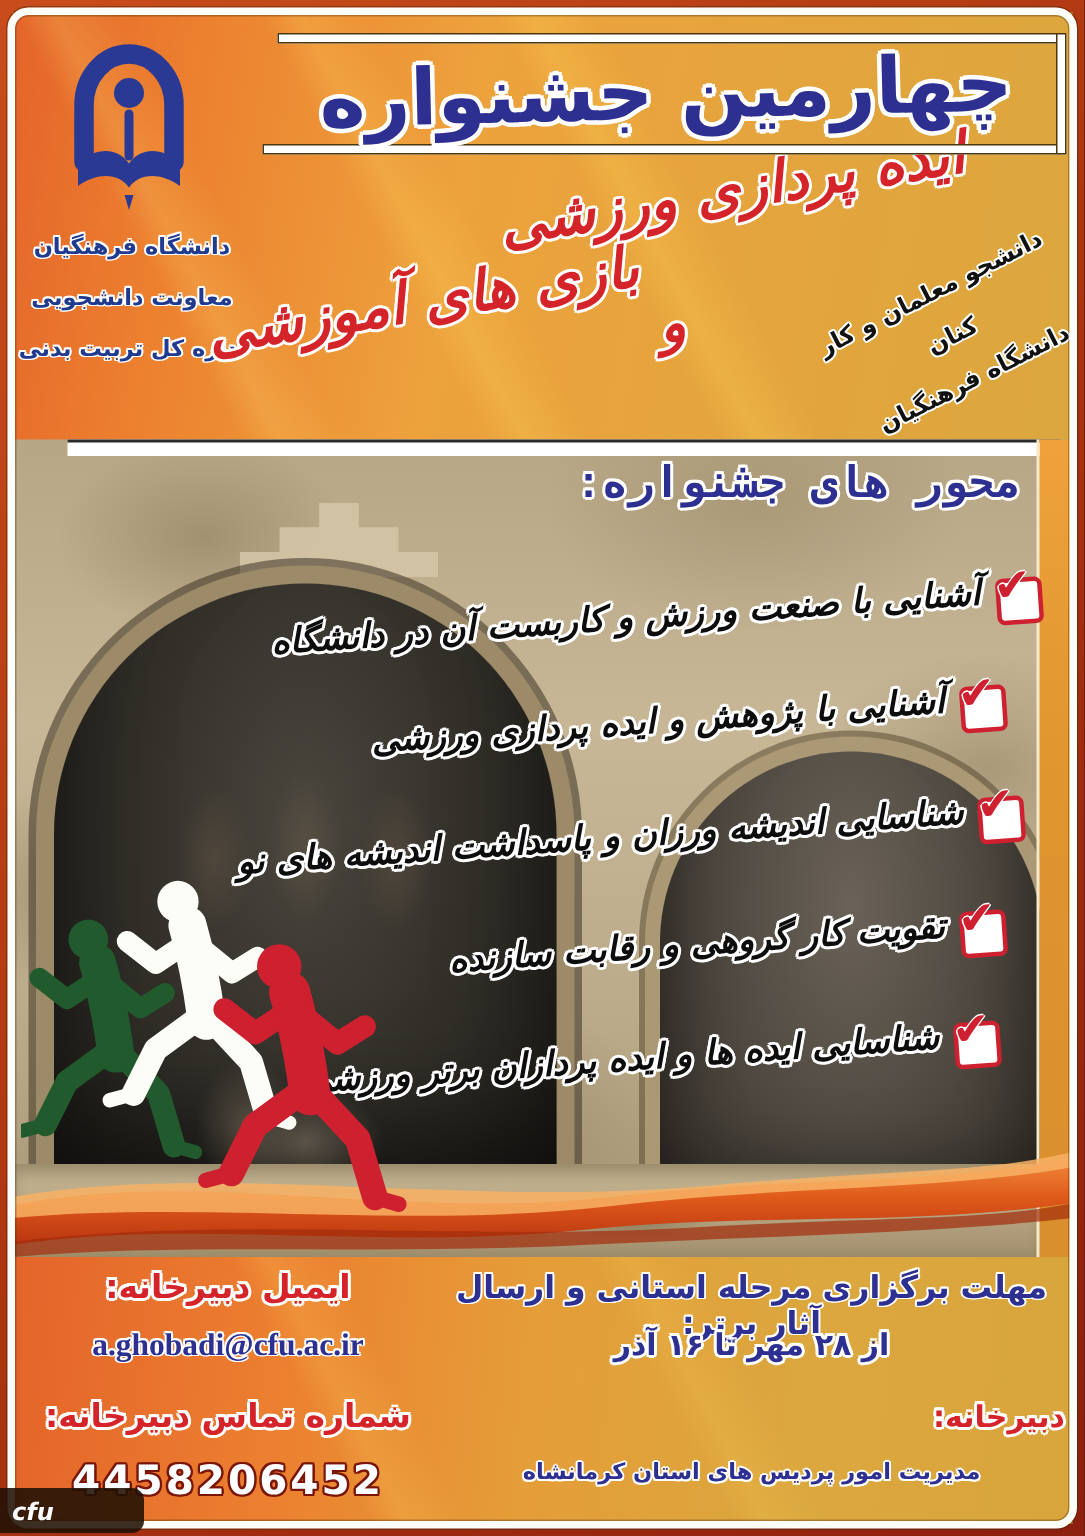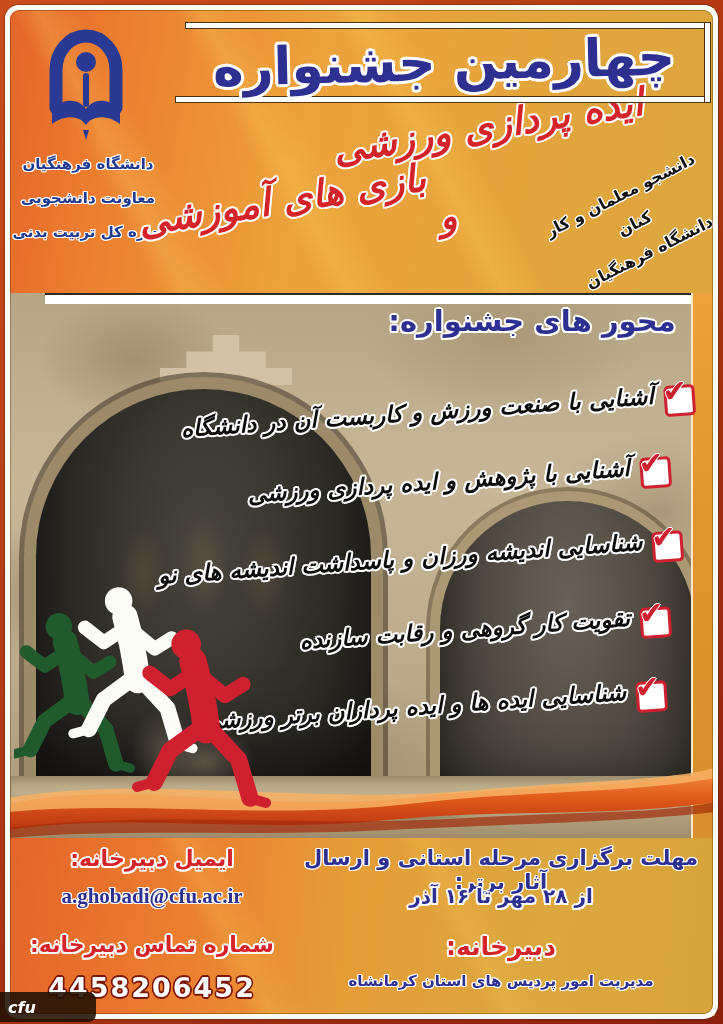--- a/index.html
+++ b/index.html
@@ -80,21 +80,21 @@
      radial-gradient(60px 18px at 20% 40%,rgba(90,75,50,.5),transparent 70%),
      radial-gradient(80px 20px at 60% 60%,rgba(90,75,50,.4),transparent 70%),
      linear-gradient(180deg,#c9b996,#b3a17f 60%,#a08e6c);
     box-shadow:inset 0 6px 10px rgba(80,65,40,.4);}
   .photo-right-strip{left:691px;top:293px;width:24px;height:545px;z-index:8;
     background:linear-gradient(180deg,#efa23c,#e1952f 40%,#d98f2e);
     border-left:2px solid #f6e9c8;}
 
   
   .themes-heading{right:26px;top:304px;width:330px;z-index:10;direction:rtl;text-align:center;
-    color:#2d2f91;font-size:29px;font-weight:bold;}
+    color:#2d2f91;font-size:29px;font-weight:bold;font-family:Liberation Mono, monospace;}
   .theme-item{z-index:10;direction:rtl;display:flex;align-items:flex-start;gap:10px;
     transform:rotate(-4deg);transform-origin:right center;}
   .theme-text{color:#0d0d0d;font-size:23px;font-weight:bold;font-style:italic;white-space:nowrap;}
   .checkbox{position:relative;flex:0 0 auto;width:25px;height:25px;background:#fff;
     border:3px solid #cf2030;border-radius:5px;margin-top:4px;}
   .checkbox .check{position:absolute;top:-15px;left:-4px;color:#cf2030;font-size:30px;font-style:normal;
     text-shadow:-1px 0 #fff,1px 0 #fff,0 -1px #fff,0 1px #fff;}
 
   
   .runners{left:14px;top:568px;width:300px;height:270px;z-index:20;}
@@ -103,21 +103,21 @@
   
   .bottomband{left:8px;top:838px;width:707px;height:178px;
     background:linear-gradient(95deg,#e4642a 0%,#ec8030 26%,#e59d38 48%,#dba73e 75%,#d8a43c 100%);}
   .bottomband::before{content:"";position:absolute;inset:0;
     background:linear-gradient(62deg,transparent 30%,rgba(255,220,100,.18) 33%,transparent 38%),
                linear-gradient(62deg,transparent 60%,rgba(255,220,100,.15) 63%,transparent 68%);}
   .blue-txt{color:#2d2f91;font-weight:bold;direction:rtl;text-align:center;}
   .red-txt{color:#d5232a;font-weight:bold;direction:rtl;text-align:center;}
   .deadline-label{left:292px;top:846px;width:418px;font-size:21px;z-index:20;}
   .deadline-value{left:292px;top:884px;width:418px;font-size:20px;z-index:20;}
-  .secr-label{left:292px;top:932px;width:418px;font-size:25px;z-index:20;}
+  .secr-label{left:292px;top:932px;width:418px;font-size:20px;z-index:20;text-align:right;}
   .secr-value{left:292px;top:972px;width:418px;font-size:15px;z-index:20;}
   .email-label{left:18px;top:846px;width:268px;font-size:22px;z-index:20;}
   .email-value{left:18px;top:884px;width:268px;font-size:21px;z-index:20;color:#2d2f91;font-weight:bold;
     text-align:center;direction:ltr;font-family:"Liberation Serif","DejaVu Serif",serif;}
   .phone-label{left:18px;top:932px;width:268px;font-size:22px;z-index:20;}
   .phone-value{left:18px;top:972px;width:268px;font-size:27px;z-index:20;color:#fff;font-weight:bold;
     text-align:center;direction:rtl;letter-spacing:2px;}
 
   .watermark{left:0;top:992px;height:26px;padding:2px 14px 2px 8px;z-index:65;
     background:rgba(32,16,3,.88);border-radius:0 8px 8px 0;display:flex;align-items:center;

